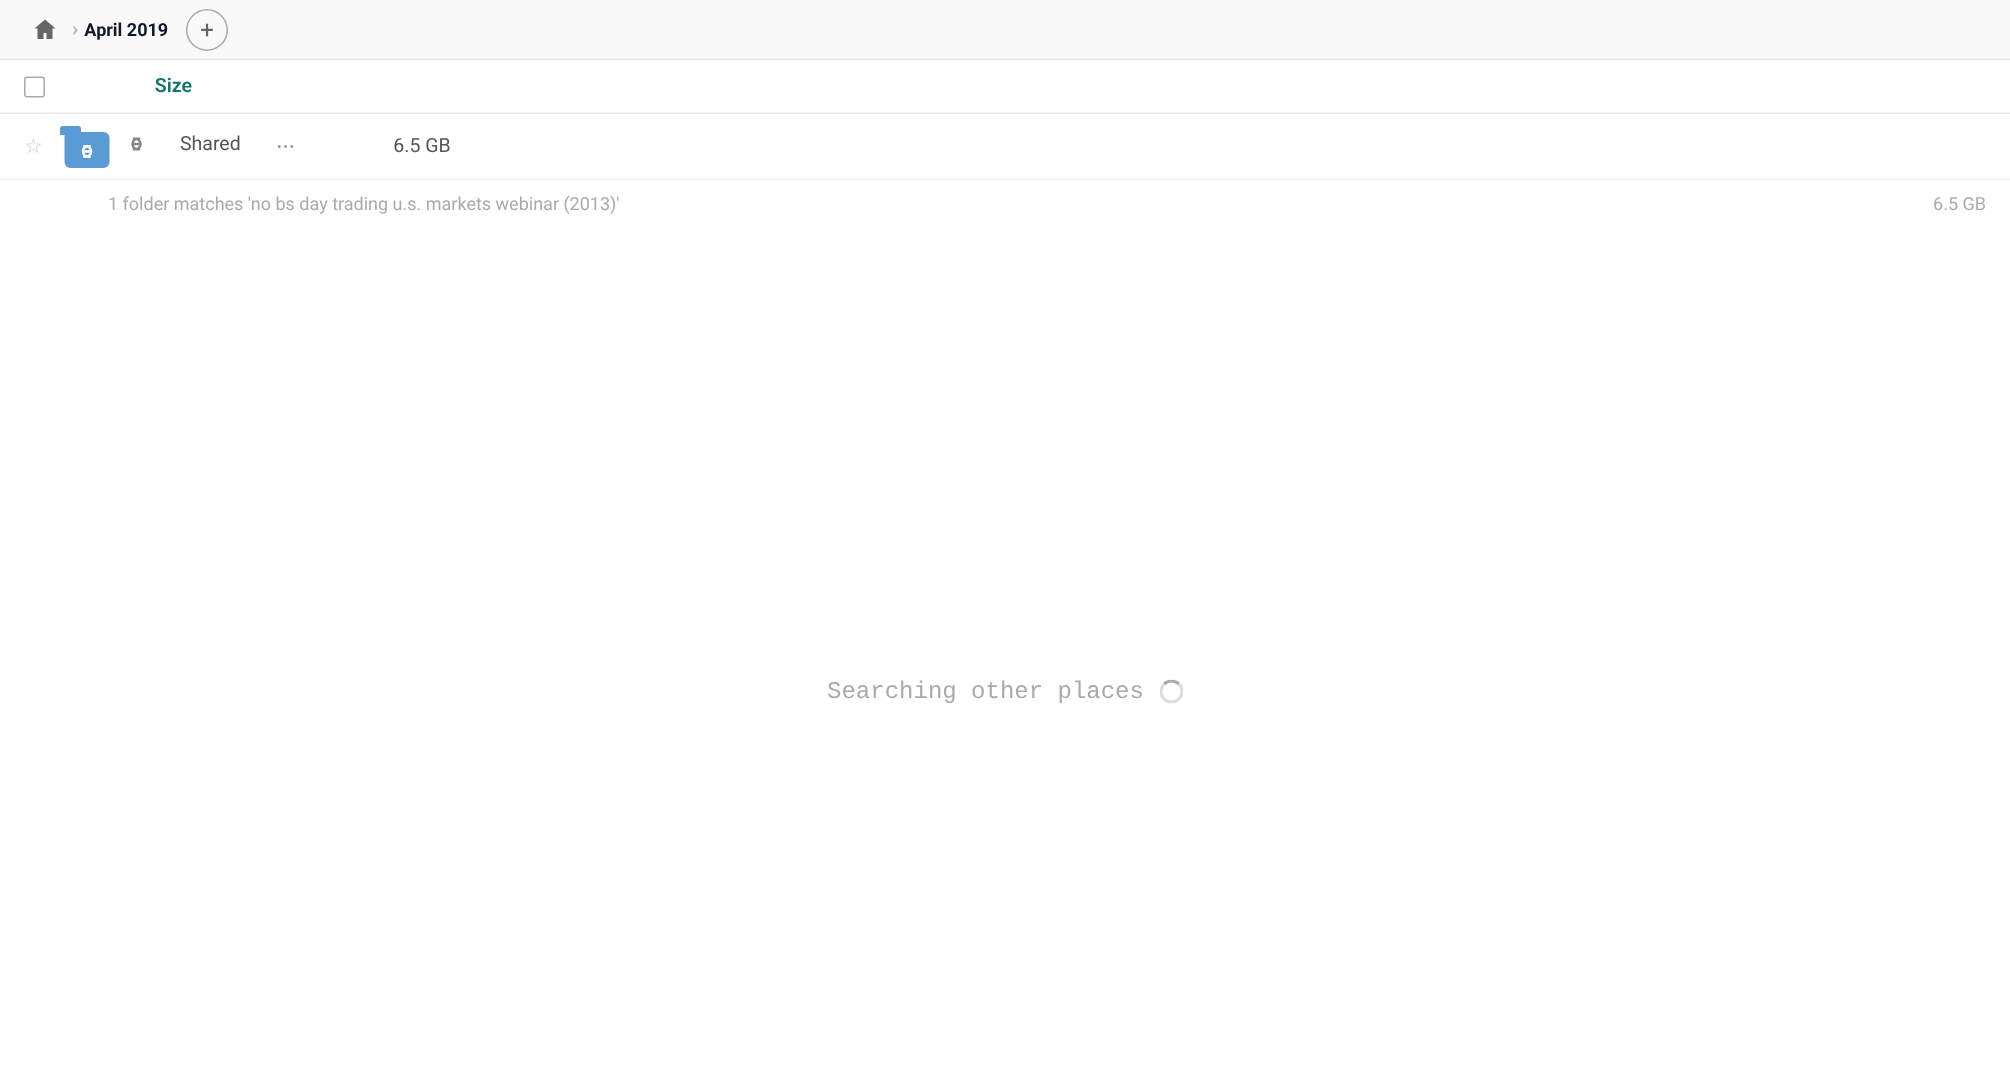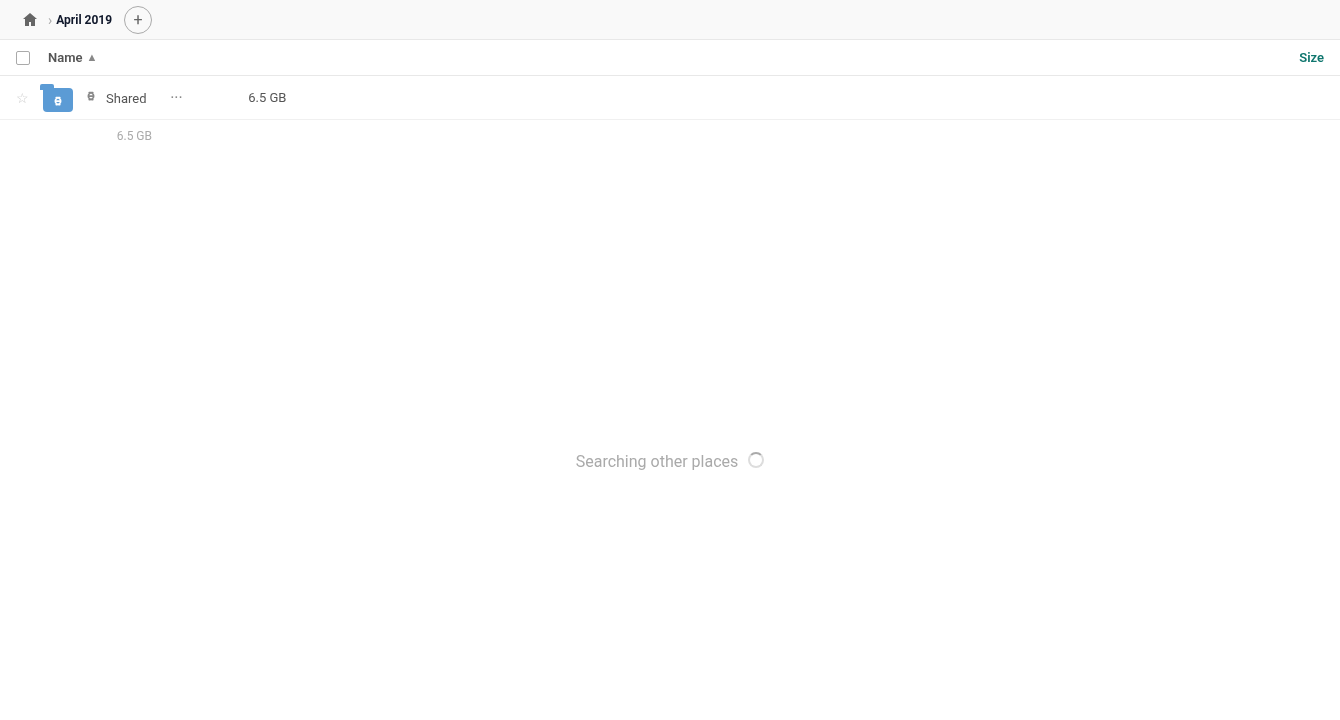--- a/index.html
+++ b/index.html
@@ -170,22 +170,22 @@
       flex: 1;
       font-size: 14px;
       color: #333;
       white-space: nowrap;
       overflow: hidden;
       text-overflow: ellipsis;
     }
 
     .row-shared-badge {
       display: flex;
-      align-items: flex-end;
-      gap: 8px;
+      align-items: flex-start;
+      gap: 22px;
       margin-right: 16px;
     }
 
     .shared-link-icon {
       color: #888;
       font-size: 14px;
     }
 
     .shared-label {
       font-size: 13px;
@@ -226,23 +226,25 @@
     .summary-size {
       width: 80px;
       text-align: right;
       font-size: 12px;
       color: #aaa;
     }
 
     
     .searching-section {
       display: flex;
+      align-items: center;
       justify-content: center;
       margin-top: 300px;
       gap: 10px;
+      font-family: Liberation Mono, monospace;
     }
 
     .searching-text {
       font-size: 16px;
       color: #aaa;
     }
 
     .spinner {
       width: 16px;
       height: 16px;
@@ -276,24 +278,20 @@
     </svg>
   </div>
   <span class="breadcrumb-sep">›</span>
   <span class="breadcrumb-label">April 2019</span>
   <div class="breadcrumb-add">+</div>
 </div>
 
 <div class="column-header">
   <div class="col-checkbox">
     <div class="checkbox"></div>
-  </div>
-  <div class="col-name">
-    <span>Name</span>
-    <span class="col-name-arrow">▲</span>
   </div>
   <div class="col-size">Size</div>
 </div>
 
 <div class="file-row">
   <div class="row-star">☆</div>
 
   <div class="row-icon">
     <div class="folder-tab"></div>
     <div class="folder-base"></div>
@@ -309,19 +307,20 @@
         <path d="M6 3a1 1 0 0 0 0 2h1a3 3 0 0 1 0 6H6a1 1 0 0 0 0 2h1a5 5 0 0 0 0-10H6zm4 10a1 1 0 0 0 0-2H9a3 3 0 0 1 0-6h1a1 1 0 0 0 0-2H9a5 5 0 0 0 0 10h1zm-5-4h6a1 1 0 0 0 0-2H5a1 1 0 0 0 0 2z"></path>
       </svg>
     </span>
     <span class="shared-label">Shared</span>
   </div>
   <div class="row-more">···</div>
   <div class="row-size">6.5 GB</div>
 </div>
 
 <div class="summary-row">
+  <div class="summary-text">1 folder matches 'no bs day trading u.s. markets webinar (2013)'</div>
   <div class="summary-size">6.5 GB</div>
 </div>
 
 <div class="searching-section">
   <span class="searching-text">Searching other places</span>
   <div class="spinner"></div>
 </div>
 
 </body></html>

